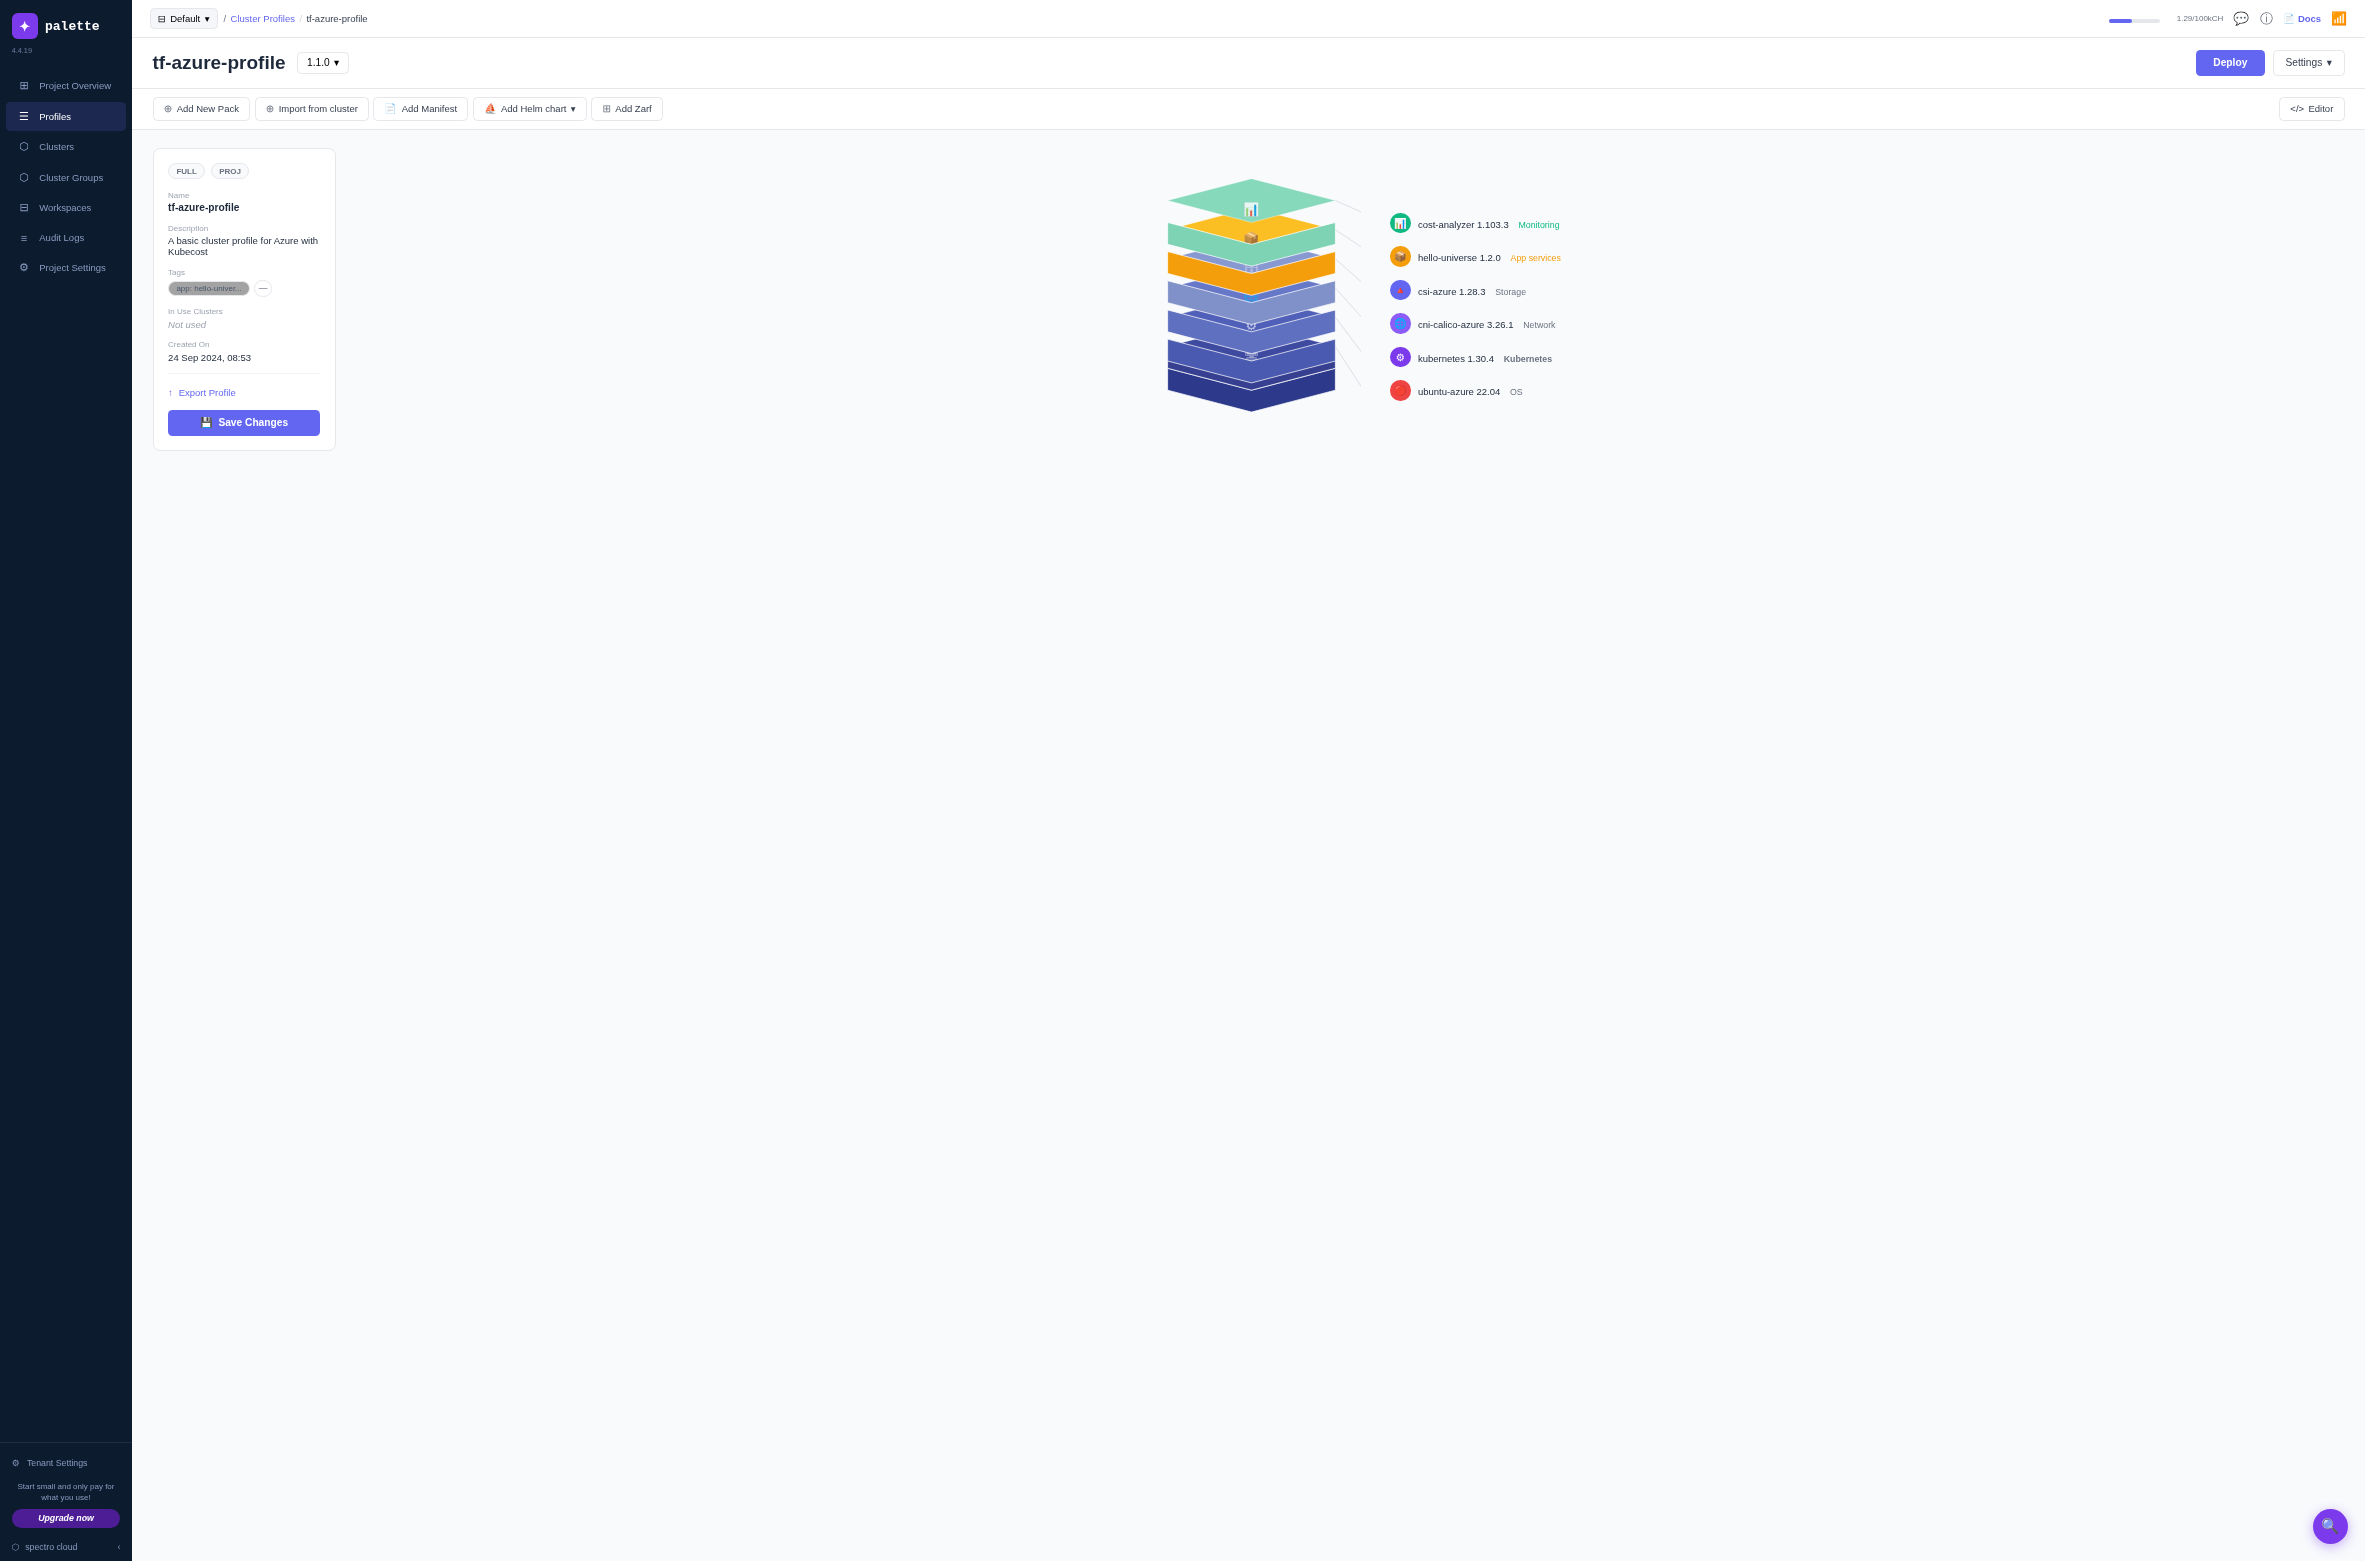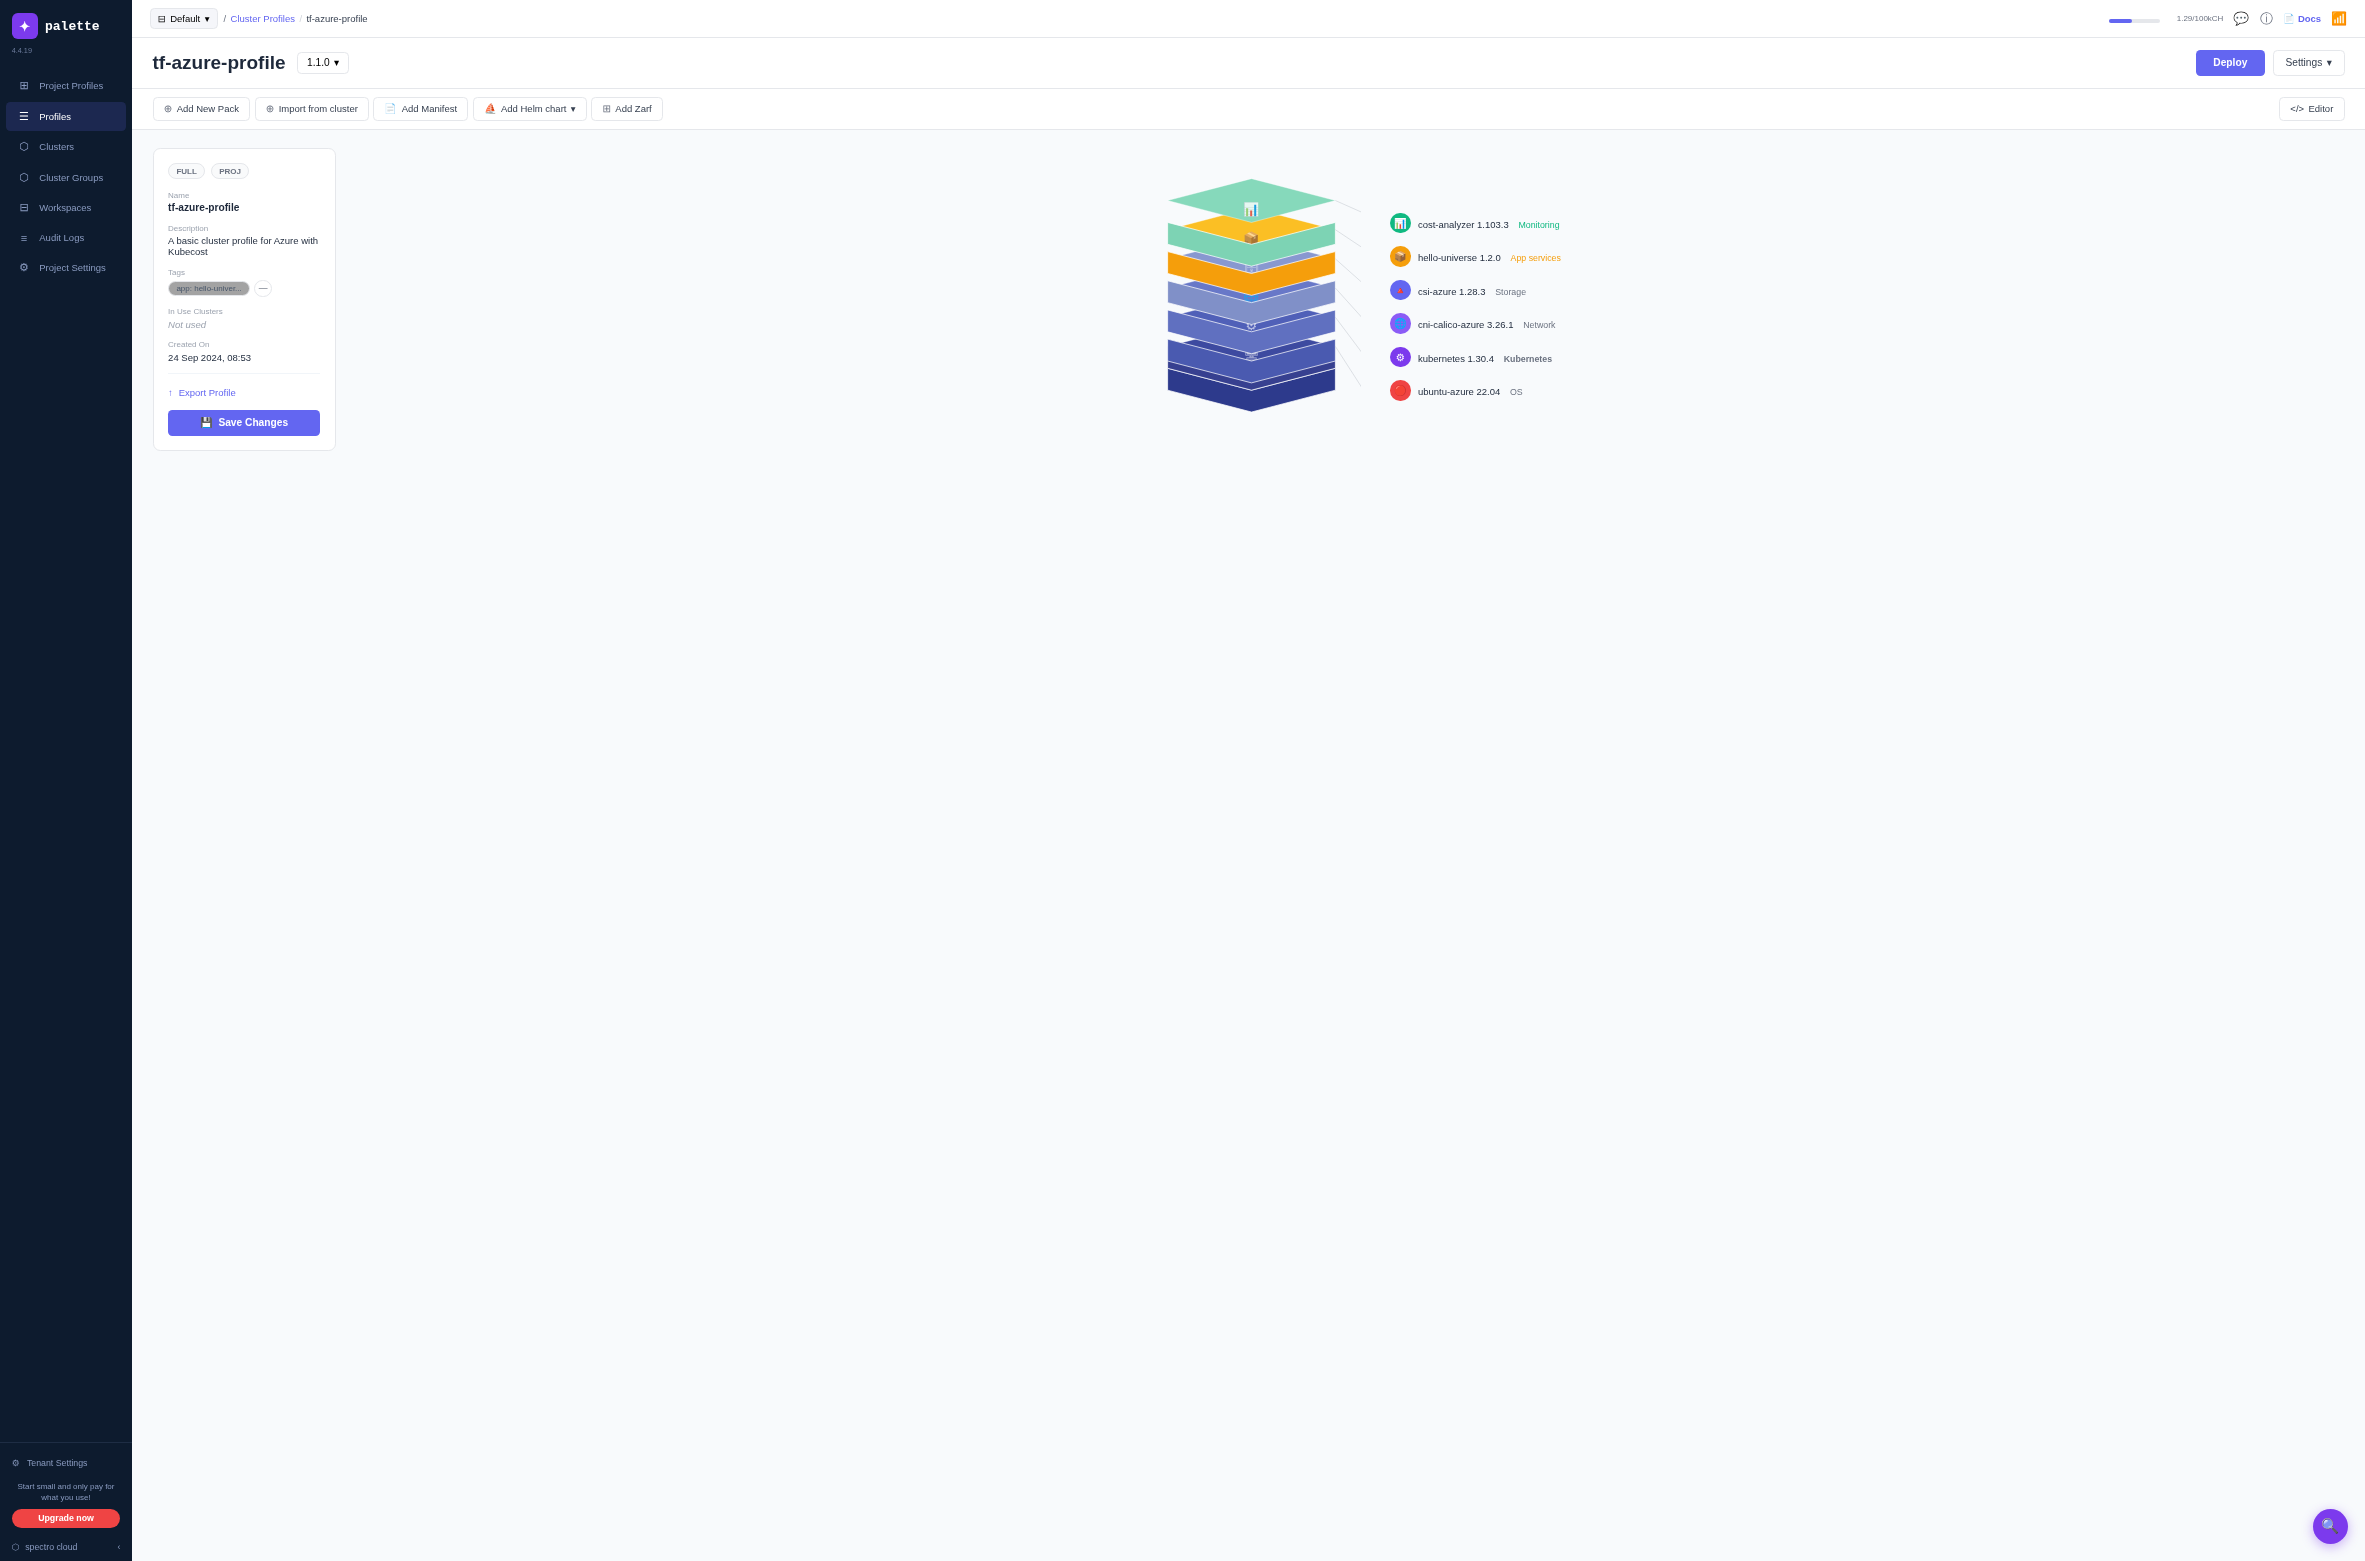--- a/index.html
+++ b/index.html
@@ -50,29 +50,30 @@
       border-top: 0.7px solid #1e2d44;
     }
     .tenant-settings {
       display: flex; align-items: center; gap: 7.3px;
       color: #8a9bc0; font-size: 8.8px;
       cursor: pointer; padding: 5.8px 0;
     }
     .upgrade-box { padding: 7.3px 0; }
     .upgrade-text { font-size: 8px; color: #8a9bc0; text-align: center; line-height: 1.4; margin-bottom: 5.8px; }
     .upgrade-btn {
-      background: #ef4444;
+      background: #4c1d95;
       color: #fff;
       border: none;
       border-radius: 14.6px;
       padding: 4.4px 13px;
       font-size: 8.8px;
       cursor: pointer;
       width: 100%;
       font-weight: 600;
+      font-style: italic;
     }
     .spectro-cloud {
       display: flex; align-items: center; justify-content: space-between;
       padding: 7.3px 0 0;
       color: #8a9bc0; font-size: 8.8px;
     }
     .spectro-left { display: flex; align-items: center; gap: 5.8px; }
 
     
     .main { flex: 1; display: flex; flex-direction: column; overflow: hidden; }
@@ -320,21 +321,21 @@
 <nav class="sidebar">
   <div class="sidebar-logo">
     <div class="logo-icon">✦</div>
     <span class="logo-text">palette</span>
   </div>
   <div class="version-text">4.4.19</div>
 
   <div class="nav-items">
     <div class="nav-item">
       <span class="nav-icon">⊞</span>
-      <span>Project Profiles</span>
+      <span>Project Overview</span>
     </div>
     <div class="nav-item active">
       <span class="nav-icon">☰</span>
       <span>Profiles</span>
     </div>
     <div class="nav-item">
       <span class="nav-icon">⬡</span>
       <span>Clusters</span>
     </div>
     <div class="nav-item">

